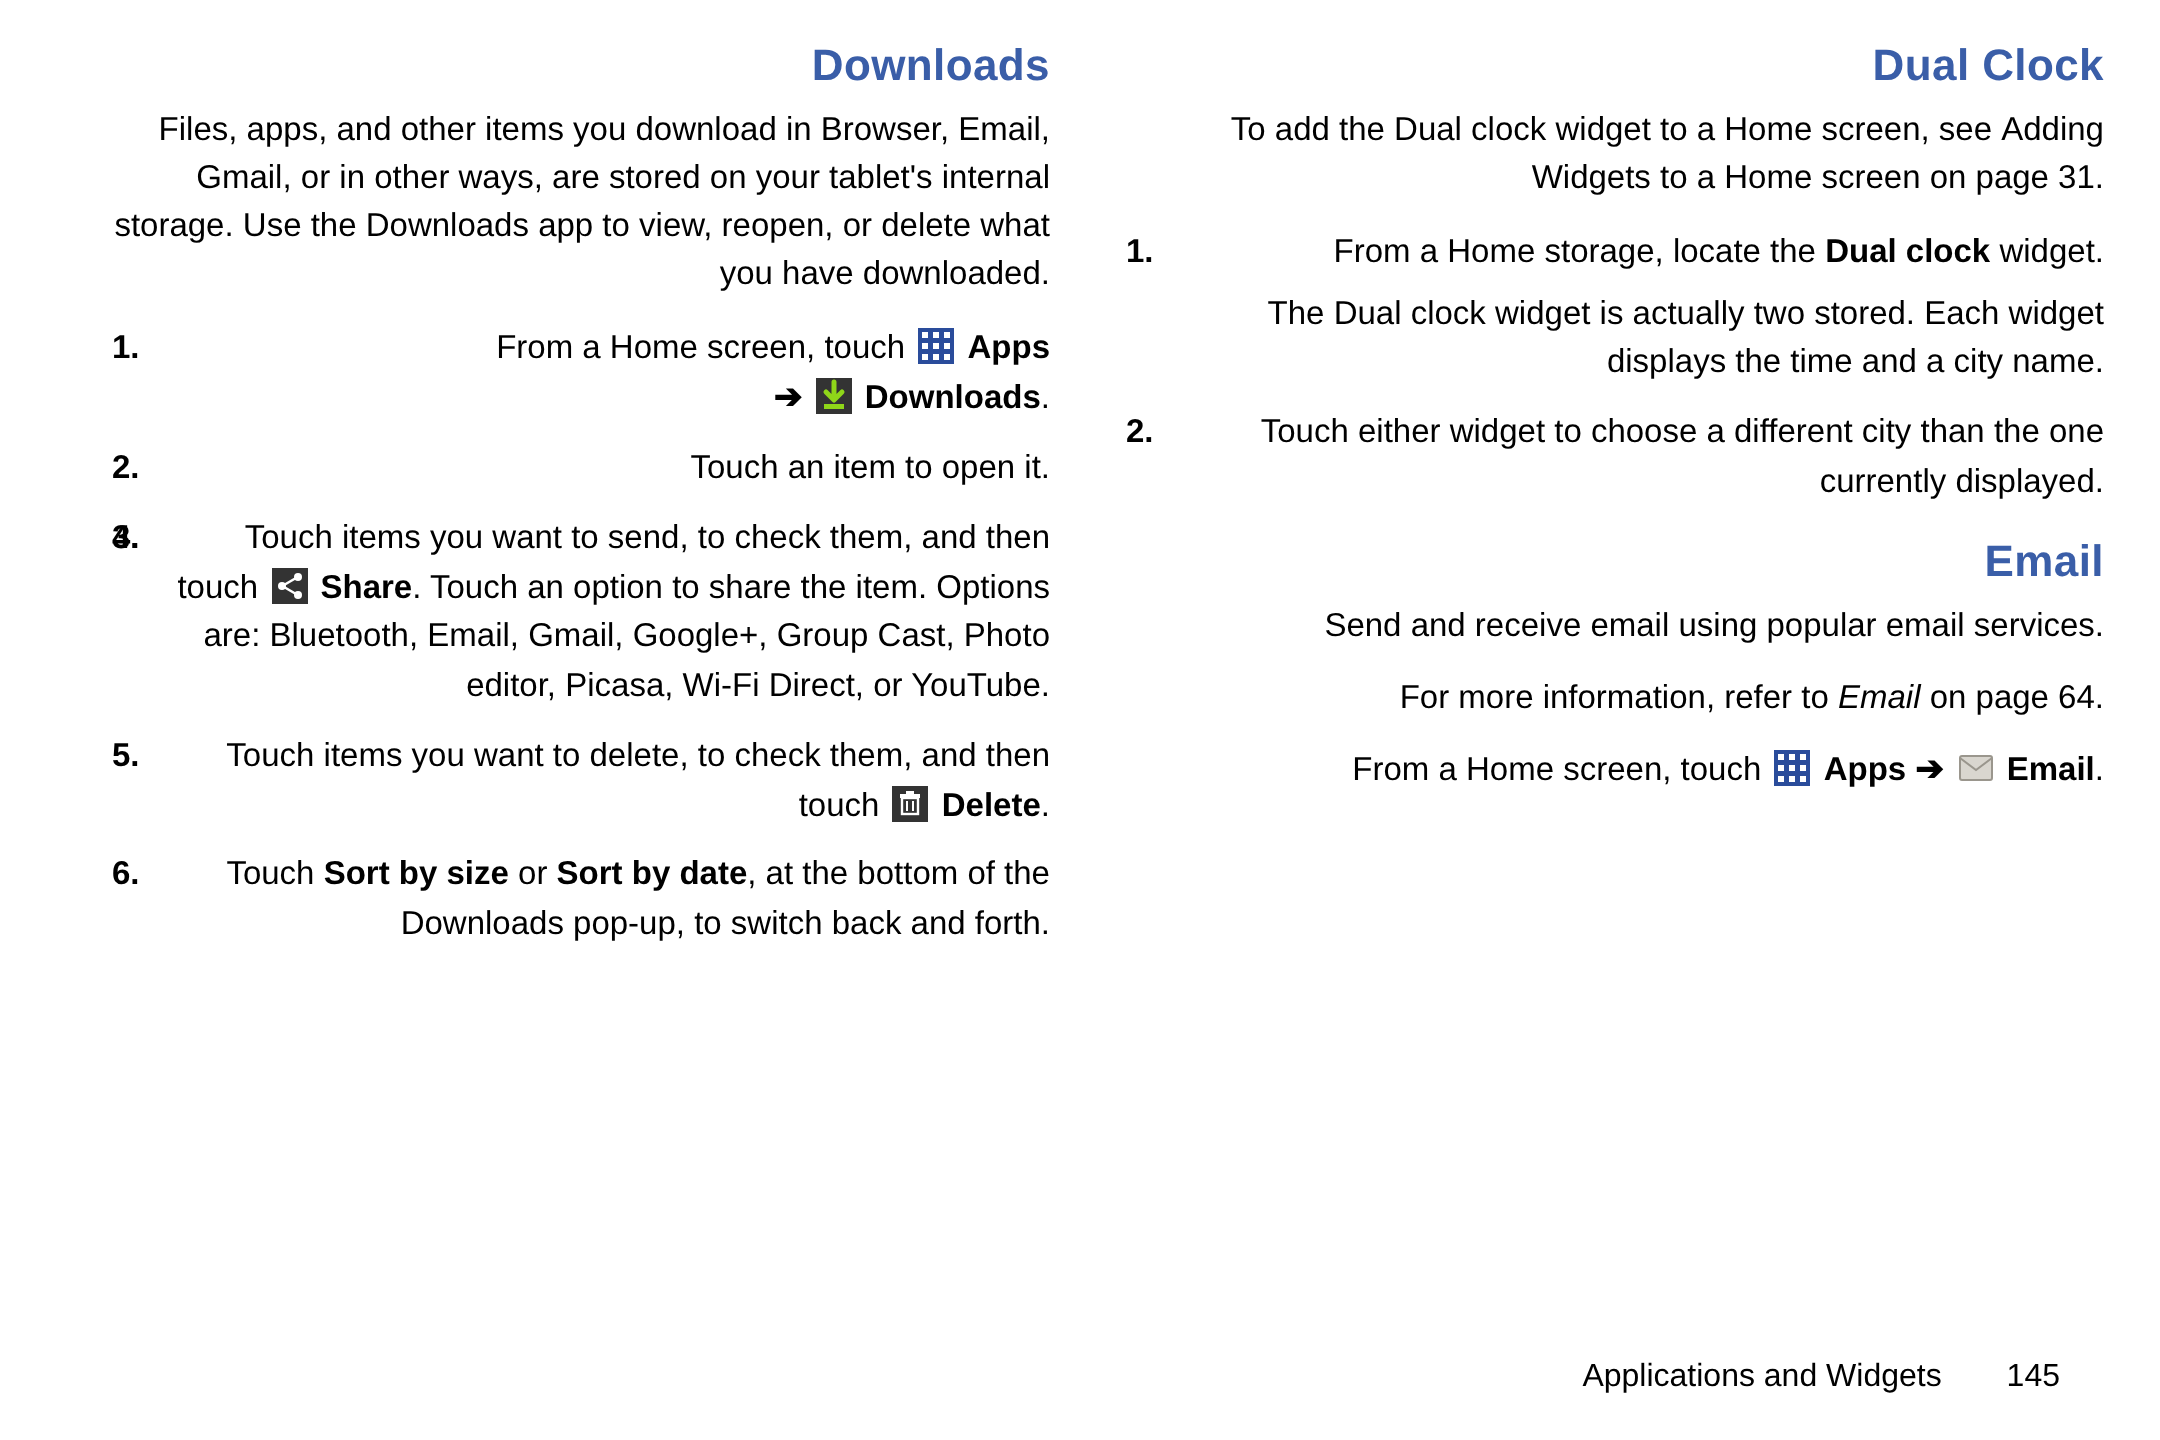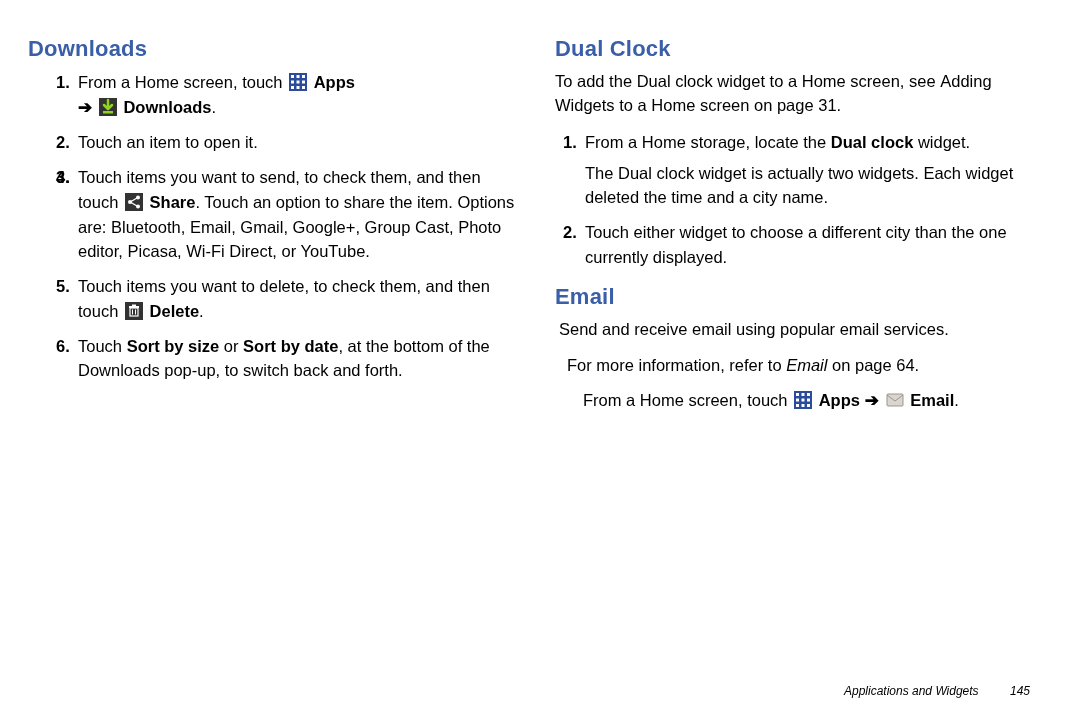--- a/index.html
+++ b/index.html
@@ -2,53 +2,53 @@
 <html><head>
 <meta charset="utf-8">
 <style>
 * { margin:0; padding:0; box-sizing:border-box; }
 body {
   width:1080px; height:720px;
   font-family:Arial,Helvetica,sans-serif;
   color:#000; background:#fff;
   font-size:16.5px;
 }
-.page { display:flex; padding:36px 28px 0 28px; gap:30px; }
+.page { display:flex; padding:20px 28px 0 28px; gap:30px;text-align:right; }
 .col { flex:1; }
 h2 {
   font-size:22px; font-weight:900; color:#3a5ea8;
   margin-bottom:8px; letter-spacing:0.2px;
 }
 .intro { margin:0 0 12px 28px; line-height:1.45; }
 ol { list-style:none; margin-left:28px; }
 ol li { position:relative; padding-left:22px; margin-bottom:10px; line-height:1.5; }
 ol li .num { position:absolute; left:0; top:0; font-weight:bold; }
 .bold { font-weight:bold; }
 .arrow { font-weight:bold; font-size:17px; }
 .italic { font-style:italic; }
 .sub { margin-top:6px; }
 .icon {
   display:inline-block; width:18px; height:18px;
   vertical-align:-3px; margin:0 2px;
 }
 .icon svg { width:18px; height:18px; display:block; }
 .footer {
   position:absolute; bottom:22px; right:50px;
-  font-size:12px;
-  font-style:italic;
+  font-size:16px;
 }
 .footer .pn { margin-left:28px; }
 .xref { font-family:Arial,sans-serif; }
 </style>
 </head>
 <body>
 
 <div class="page">
  <div class="col">
   <h2>Downloads</h2>
+  <p class="intro">Files, apps, and other items you download in Browser, Email, Gmail, or in other ways, are stored on your tablet's internal storage. Use the Downloads app to view, reopen, or delete what you have downloaded.</p>
   <ol>
     <li><span class="num">1.</span>
       <span>From a Home screen, touch </span>
       <span class="icon"><svg viewBox="0 0 18 18">
               <rect width="18" height="18" fill="#2a4c9b"></rect>
               <g fill="#fff">
                 <rect x="2" y="2" width="3" height="3"></rect>
                 <rect x="7.5" y="2" width="3" height="3"></rect>
                 <rect x="13" y="2" width="3" height="3"></rect>
                 <rect x="2" y="7.5" width="3" height="3"></rect>
@@ -100,21 +100,21 @@
  </div>
 
  <div class="col">
   <h2>Dual Clock</h2>
   <p class="intro" style="margin-left:0">
     <span>To add the Dual clock widget to a Home screen, see </span><span class="xref">Adding Widgets to a Home screen</span><span> on page 31.</span>
   </p>
   <ol style="margin-left:8px">
     <li><span class="num">1.</span>
       <span>From a Home storage, locate the </span><span class="bold">Dual clock</span><span> widget.</span>
-      <div class="sub">The Dual clock widget is actually two widgets. Each widget deleted the time and a city name.</div>
+      <div class="sub">The Dual clock widget is actually two stored. Each widget displays the time and a city name.</div>
     </li>
     <li><span class="num">2.</span><span>Touch either widget to choose a different city than the one currently displayed.</span></li>
   </ol>
 
   <h2 style="margin-top:14px">Email</h2>
   <p class="intro" style="margin-left:4px">Send and receive email using popular email services.</p>
   <p class="intro" style="margin-left:12px">
     <span>For more information, refer to </span><span class="italic">Email</span><span> on page 64.</span>
   </p>
   <p class="intro" style="margin-left:28px">

